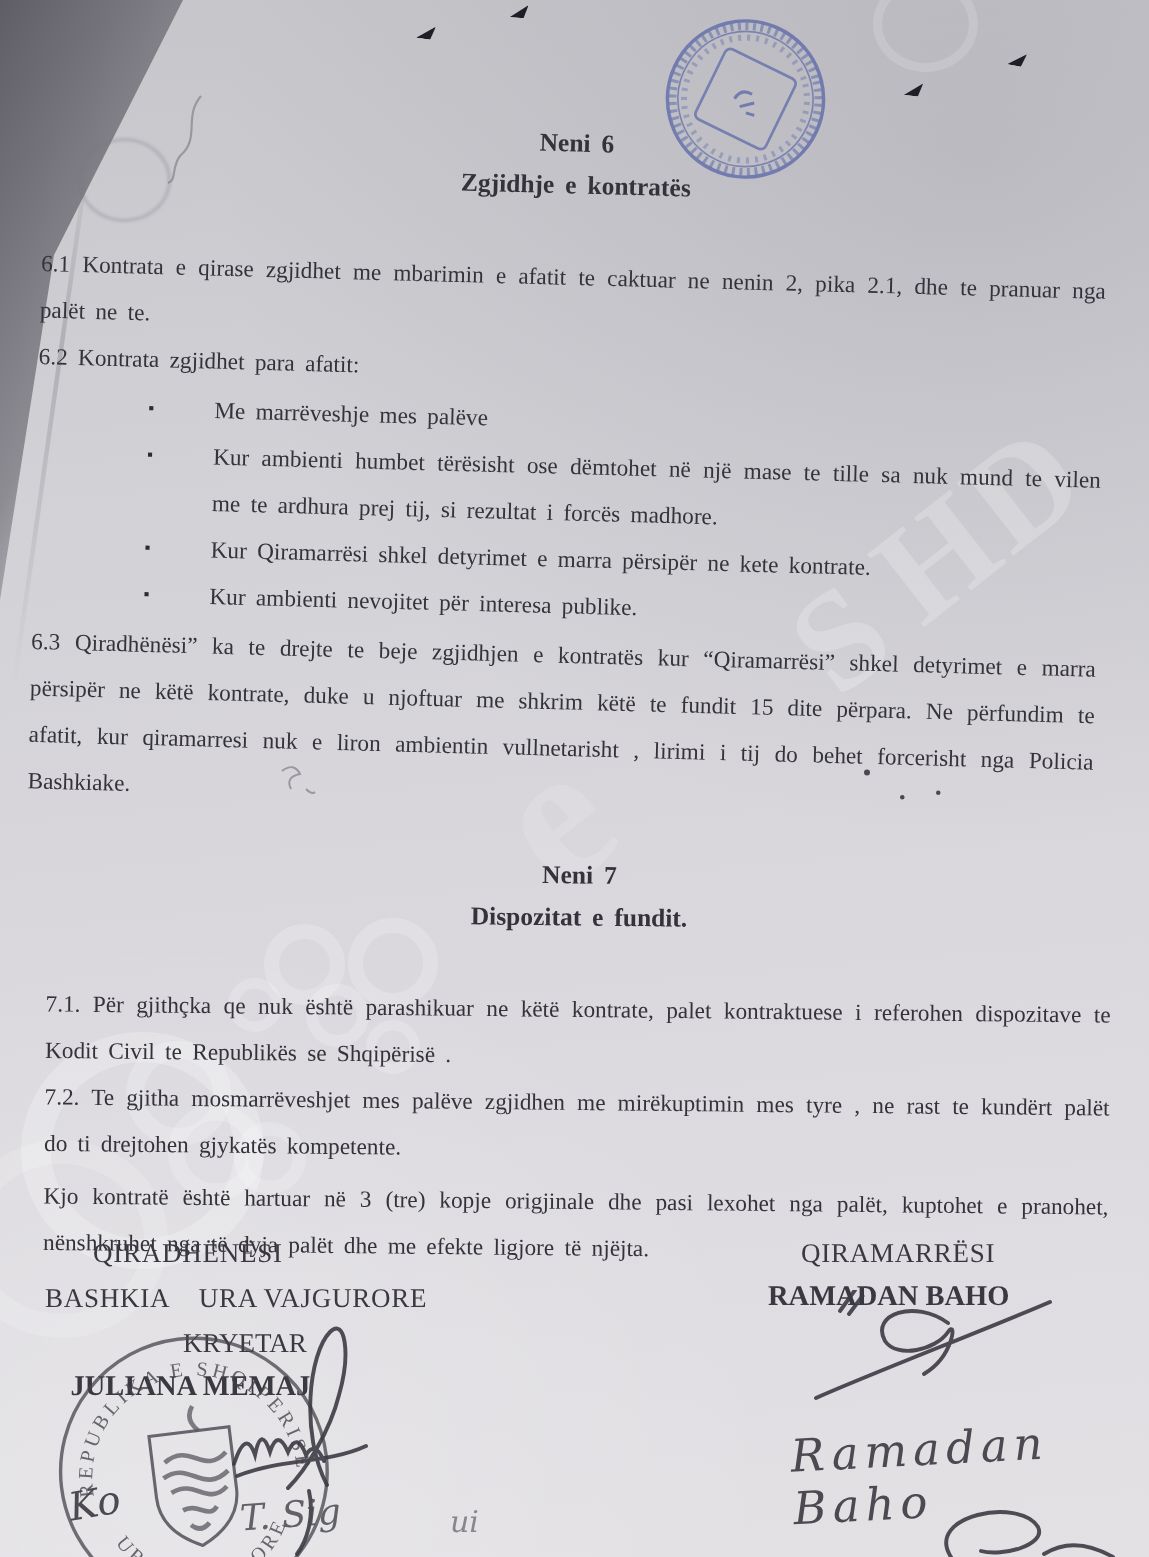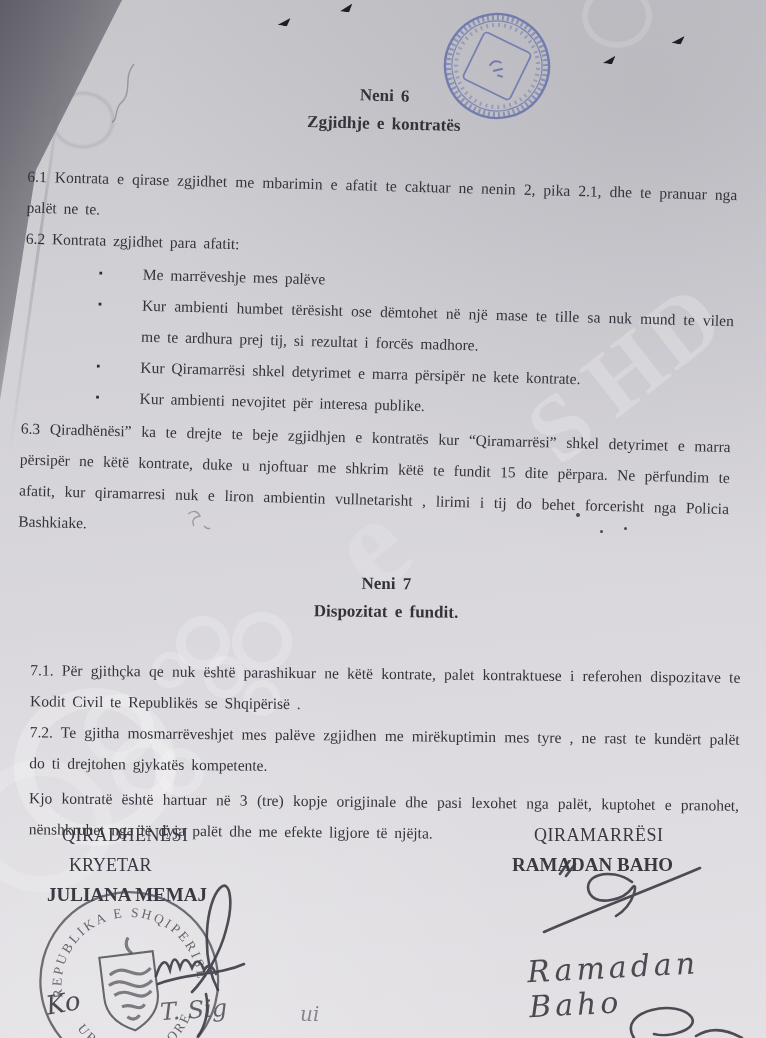--- a/index.html
+++ b/index.html
@@ -30,21 +30,21 @@
   .bullets{list-style:none;margin:2px 0 2px 0;padding:0 0 0 118px;}
   .bullets li{position:relative;margin:0;text-align:justify;}
   .bullets li::before{content:"▪";position:absolute;left:-44px;top:0;font-size:11px;color:#2c2b33;}
 
   
   .sig{position:absolute;top:820px;left:0;right:0;font-size:18px;line-height:30px;color:#3a3941;}
   .sig-left{position:absolute;left:30px;top:0;width:270px;}
   .sig-right{position:absolute;left:498px;top:0;width:240px;}
   .sig .role{margin-left:32px;letter-spacing:.5px;}
   .sig .org{white-space:pre;letter-spacing:.5px;}
-  .sig .title{margin-left:39px;}
+  .sig .title{margin-left:92px;}
   .sig .name{font-weight:bold;font-size:19px;margin-left:17px;}
   .sig-right .role{margin-left:36px;font-family:Liberation Serif, serif;}
   .sig-right .name{margin-left:14px;}
 
   
   .stamp-blue{position:absolute;left:438px;top:6px;transform:rotate(-14deg);opacity:.85;}
   .stamp-black{position:absolute;left:36px;top:886px;transform:rotate(-7deg);opacity:.88;}
   .sign-over-stamp{position:absolute;left:148px;top:872px;}
   .sign-flourish{position:absolute;left:536px;top:860px;}
   .sign-partial{position:absolute;left:576px;top:996px;}
@@ -136,20 +136,21 @@
       <p class="h-center h-sub">Dispozitat e fundit.</p>
       <p class="para">7.1. Për  gjithçka qe nuk është parashikuar ne këtë kontrate, palet kontraktuese i referohen dispozitave te Kodit Civil te Republikës se Shqipërisë .</p>
       <p class="para">7.2.  Te gjitha mosmarrëveshjet mes palëve zgjidhen me mirëkuptimin mes tyre , ne rast te kundërt palët do ti drejtohen gjykatës kompetente.</p>
       <p class="para" style="margin-top:4px;">Kjo kontratë është hartuar në 3 (tre) kopje origjinale dhe pasi lexohet nga palët, kuptohet e pranohet, nënshkruhet nga të dyja palët dhe me efekte ligjore të njëjta.</p>
     </div>
   </div>
 
   <div class="sig">
     <div class="sig-left">
       <div class="role">QIRADHËNËSI</div>
+      <div class="org">BASHKIA    URA VAJGURORE</div>
       <div class="title">KRYETAR</div>
       <div class="name">JULIANA MEMAJ</div>
     </div>
     <div class="sig-right">
       <div class="role">QIRAMARRËSI</div>
       <div class="name">RAMADAN BAHO</div>
     </div>
   </div>
 
   <svg class="stamp-black" width="186" height="186" viewBox="0 0 180 180">

